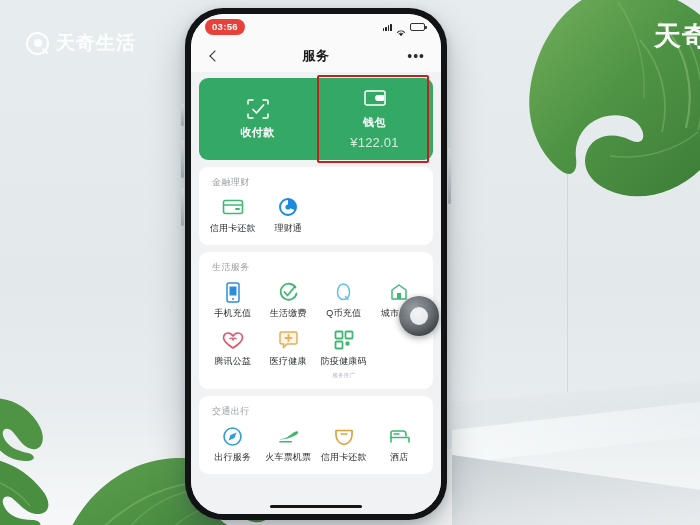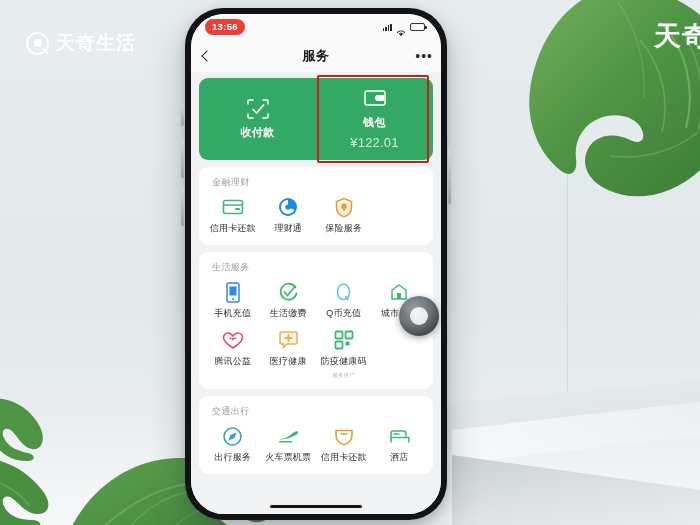--- a/index.html
+++ b/index.html
@@ -144,21 +144,21 @@
   }
   .batt::after {
     content: ""; position: absolute; right: -2.5px; top: 2.2px;
     width: 1.5px; height: 3px; background: #333; border-radius: 0 1px 1px 0;
   }
   .batt-fill { height: 100%; width: 45%; background: #333; border-radius: 1px; }
 
   
   .navbar {
     height: 32px; background: #fafafa;
-    display: flex; align-items: center; padding: 0 8px;
+    display: flex; align-items: center; padding: 0 16px;
     position: relative;
   }
   .nav-back {
     width: 16px; height: 16px; position: relative; cursor: pointer;
   }
   .nav-back::before {
     content: ""; position: absolute; left: 4px; top: 3.5px;
     width: 7px; height: 7px;
     border-left: 1.4px solid #2b2b2b; border-bottom: 1.4px solid #2b2b2b;
     transform: rotate(45deg);
@@ -342,21 +342,21 @@
 
   <div id="phone">
     <div class="side-btn b1"></div>
     <div class="side-btn b2"></div>
     <div class="side-btn b3"></div>
     <div class="side-btn r1"></div>
 
     <div id="screen">
 
       <div class="statusbar">
-        <span class="time-pill">13:56</span>
+        <span class="time-pill">03:56</span>
         <span class="status-icons">
           <span class="sig">
               <i></i>
               <i></i>
               <i></i>
               <i></i>
             </span>
           <span class="wifi">
             <svg width="10" height="8" viewBox="0 0 10 8">
               <path d="M5 7.2 L6.4 5.4 A2.2 2.2 0 0 0 3.6 5.4 Z" fill="#222"></path>
@@ -420,29 +420,20 @@
             <div class="cell">
               <span class="cell-ico">
                 <svg width="20" height="20" viewBox="0 0 20 20">
                   <circle cx="10" cy="10" r="8" stroke="#1c8ade" stroke-width="2" fill="none"></circle>
                   <path d="M10 2 A8 8 0 0 1 17.2 13.5 L10 10 Z" fill="#1c8ade"></path>
                   <circle cx="10" cy="10" r="2.6" fill="#1c8ade"></circle>
                 </svg>
               </span>
               <span class="cell-lbl">理财通</span>
             </div>
-            <div class="cell">
-              <span class="cell-ico">
-                <svg width="20" height="21" viewBox="0 0 20 21">
-                  <path d="M10 1.5 L17.5 4.5 V10 C17.5 15 14 18.5 10 19.8 C6 18.5 2.5 15 2.5 10 V4.5 Z" stroke="#e0a13c" stroke-width="1.6" fill="#fdf1de"></path>
-                  <path d="M10 6.5 C8.2 6.5 7 7.8 7 9.3 C7 11.2 9 12.4 10 14.2 C11 12.4 13 11.2 13 9.3 C13 7.8 11.8 6.5 10 6.5 Z" fill="#e0a13c"></path>
-                </svg>
-              </span>
-              <span class="cell-lbl">保险服务</span>
-            </div>
             <div></div>
           </div>
         </div>
 
         <div class="sec">
           <div class="sec-title">生活服务</div>
           <div class="grid">
             <div class="cell">
               <span class="cell-ico">
                 <svg width="14" height="21" viewBox="0 0 14 21">

